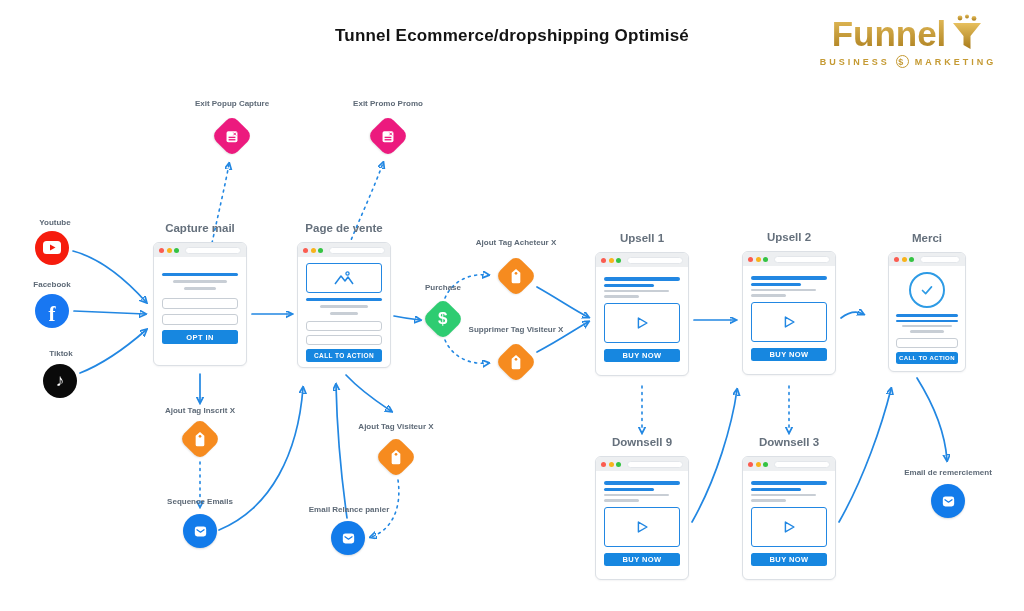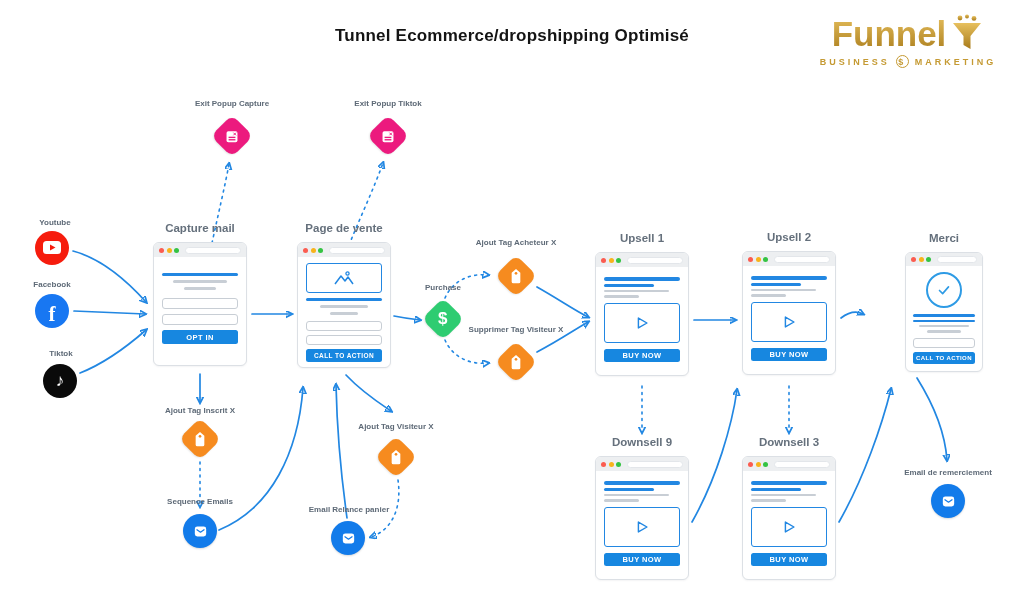--- a/index.html
+++ b/index.html
@@ -239,21 +239,21 @@
         <div class="vidbox" style="margin-top:5px; height:40px;">
           <svg width="18" height="18" viewBox="0 0 20 20">
             <path d="M6 4.5 L15.5 10 L6 15.5 Z" fill="none" stroke="#2287E2" stroke-width="1.6" stroke-linejoin="round"></path>
           </svg>
         </div>
         <div class="btn" style="margin-top:6px; height:13px; font-size:7.5px;">BUY NOW</div>
       </div>
     </div>
   </div>
 
-  <div class="node" style="left:888px; top:232px; width:78px;margin-left:17px;">
+  <div class="node" style="left:888px; top:232px; width:78px;">
     <div class="win-title">Merci</div>
     <div class="browser" style="height:120px;">
       <div class="bar" style="height:13px;">
         <span class="dot r"></span>
         <span class="dot y"></span>
         <span class="dot g"></span>
         <span class="url"></span>
       </div>
       <div class="wbody" style="padding:0 7px;">
         <div class="checkwrap" style="margin-top:6px;">
@@ -324,21 +324,21 @@
   <div class="nlabel" style="left:232px; top:99px;">Exit Popup Capture</div>
   <div class="diamond pink" style="left:217px; top:121px;">
     <svg width="15" height="15" viewBox="0 0 22 22">
       <rect x="3" y="3" width="16" height="16" rx="2.5" fill="#fff"></rect>
       <rect x="6" y="11" width="10" height="2" fill="#EC1A7E"></rect>
       <rect x="6" y="14.5" width="10" height="2" fill="#EC1A7E"></rect>
       <path d="M13.5 5.5 L16.5 8.5 M16.5 5.5 L13.5 8.5" stroke="#EC1A7E" stroke-width="1.4" stroke-linecap="round"></path>
     </svg>
   </div>
 
-  <div class="nlabel" style="left:388px; top:99px;">Exit Popup Tiktok</div>
+  <div class="nlabel" style="left:388px; top:99px;">Exit Promo Promo</div>
   <div class="diamond pink" style="left:373px; top:121px;">
     <svg width="15" height="15" viewBox="0 0 22 22">
       <rect x="3" y="3" width="16" height="16" rx="2.5" fill="#fff"></rect>
       <rect x="6" y="11" width="10" height="2" fill="#EC1A7E"></rect>
       <rect x="6" y="14.5" width="10" height="2" fill="#EC1A7E"></rect>
       <path d="M13.5 5.5 L16.5 8.5 M16.5 5.5 L13.5 8.5" stroke="#EC1A7E" stroke-width="1.4" stroke-linecap="round"></path>
     </svg>
   </div>
 
   <div class="nlabel" style="left:443px; top:283px;">Purchase</div>

